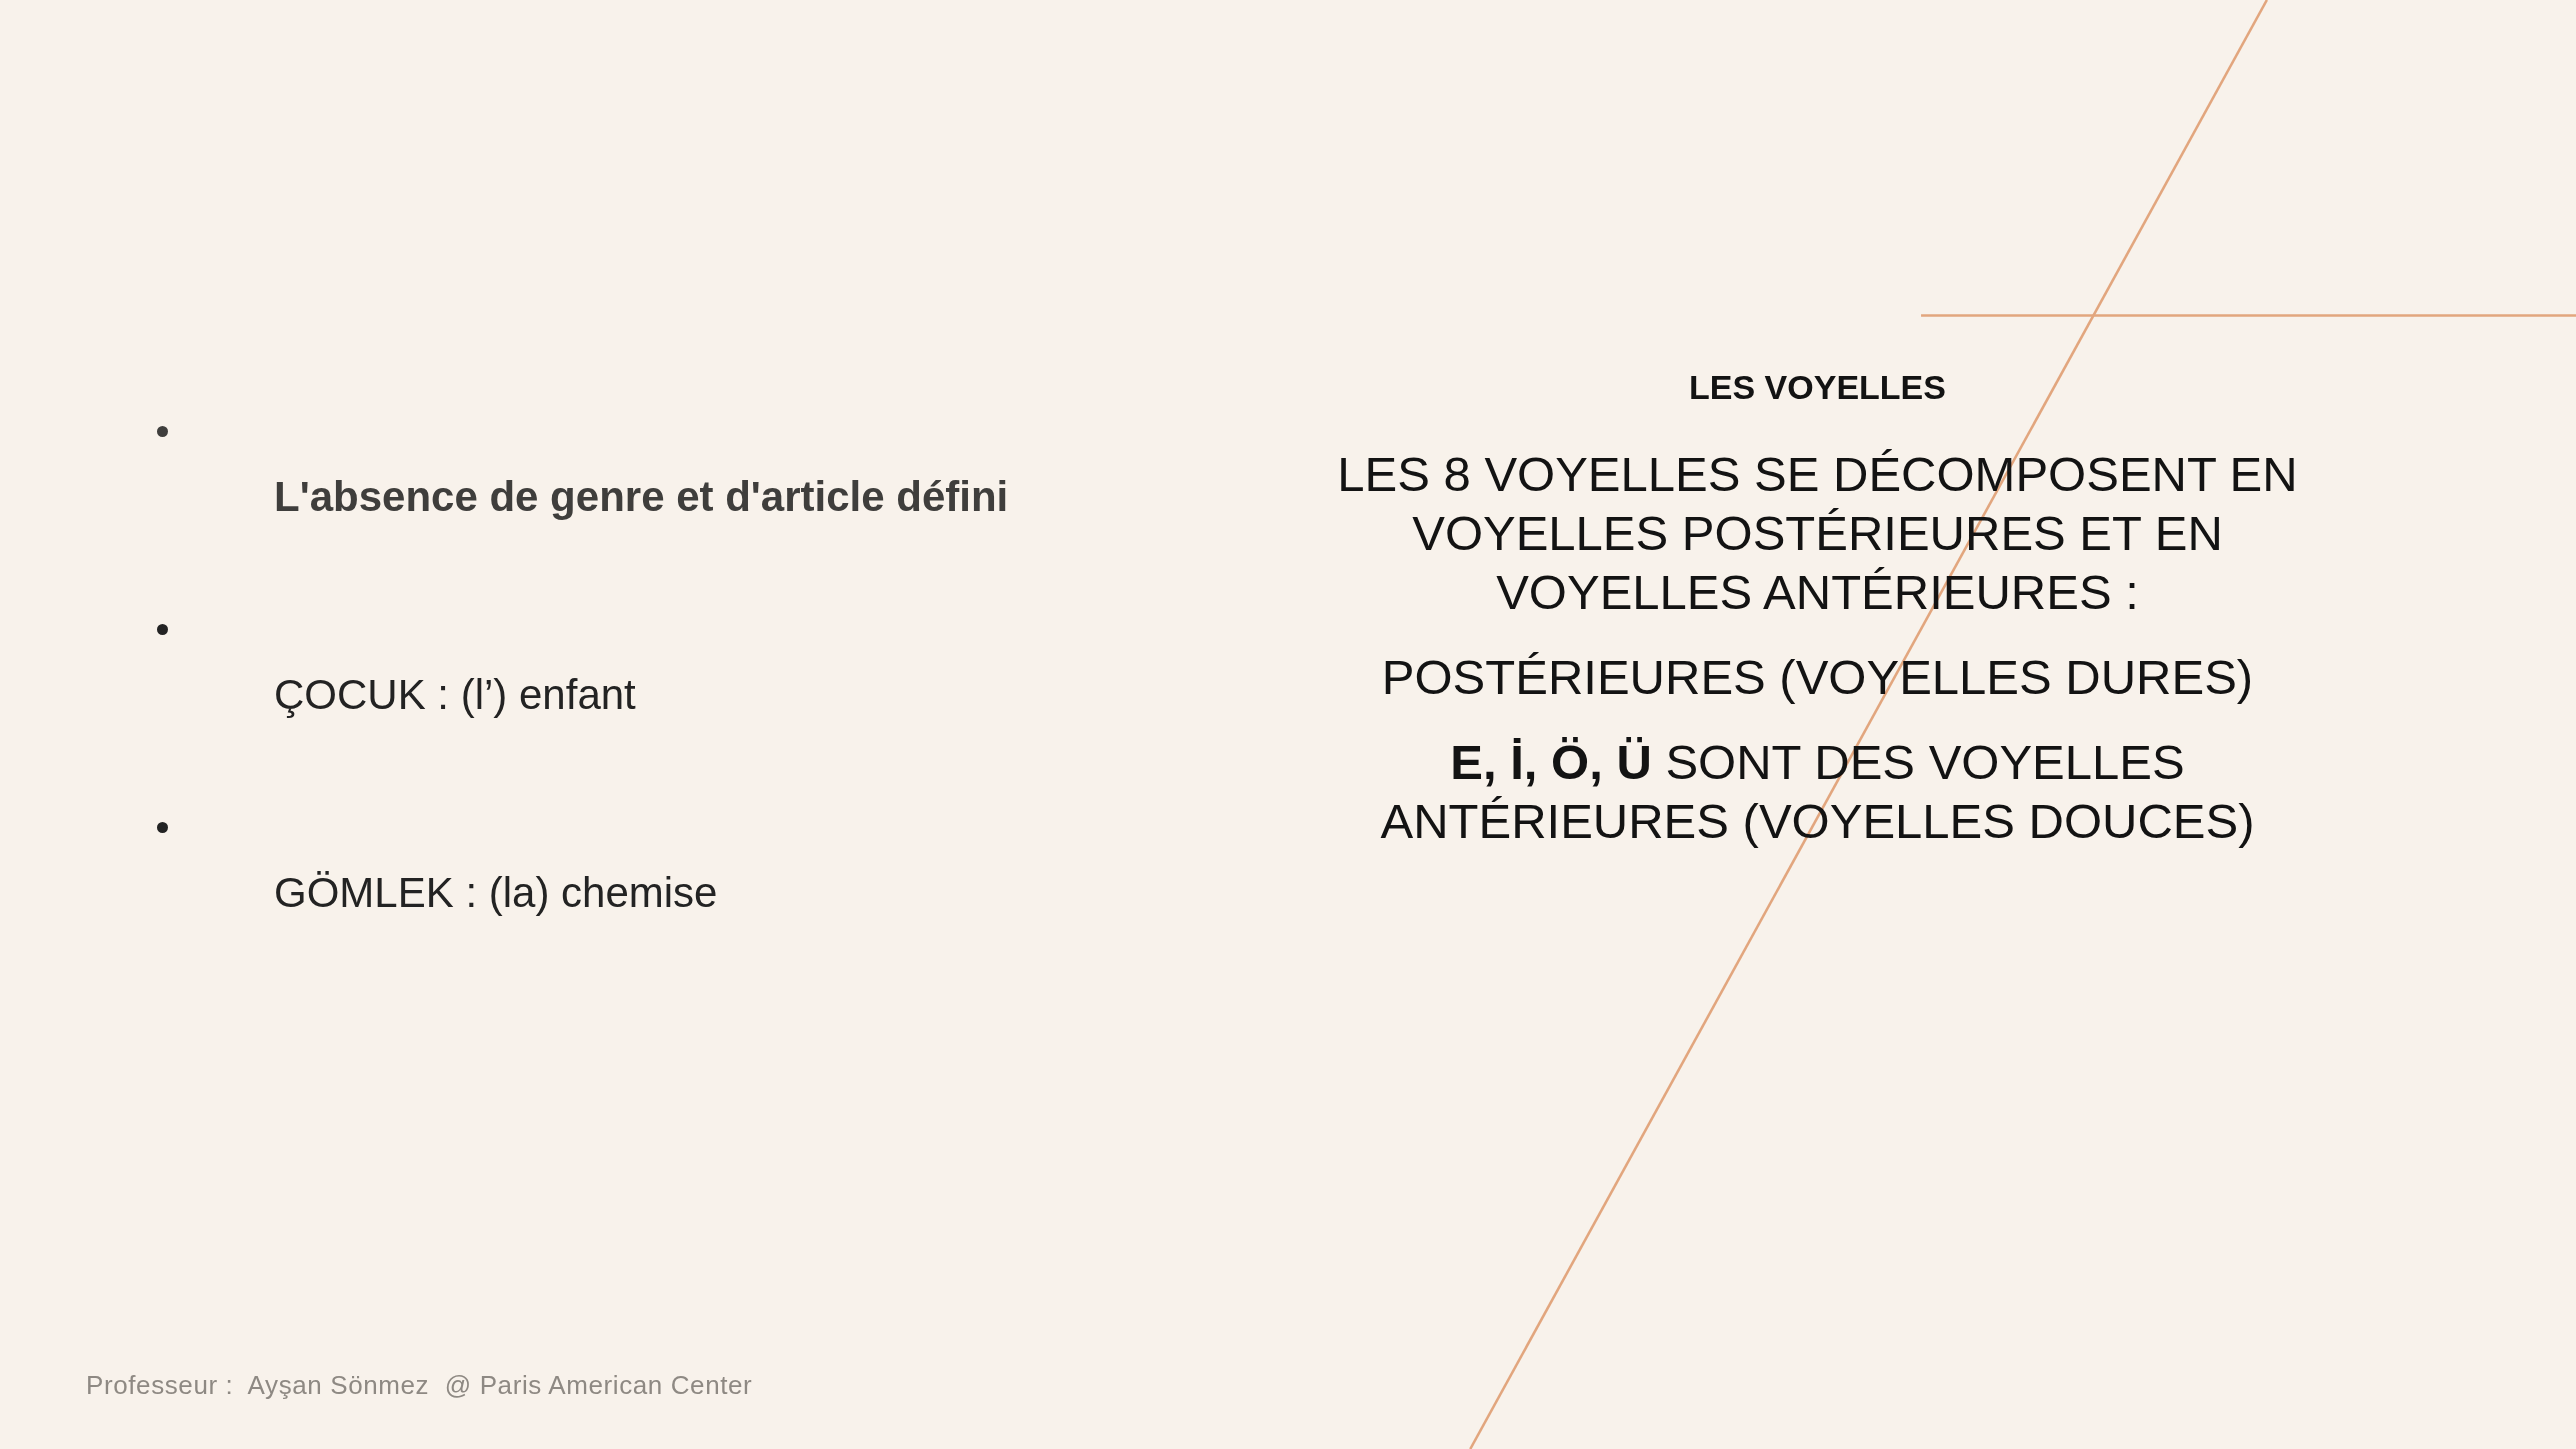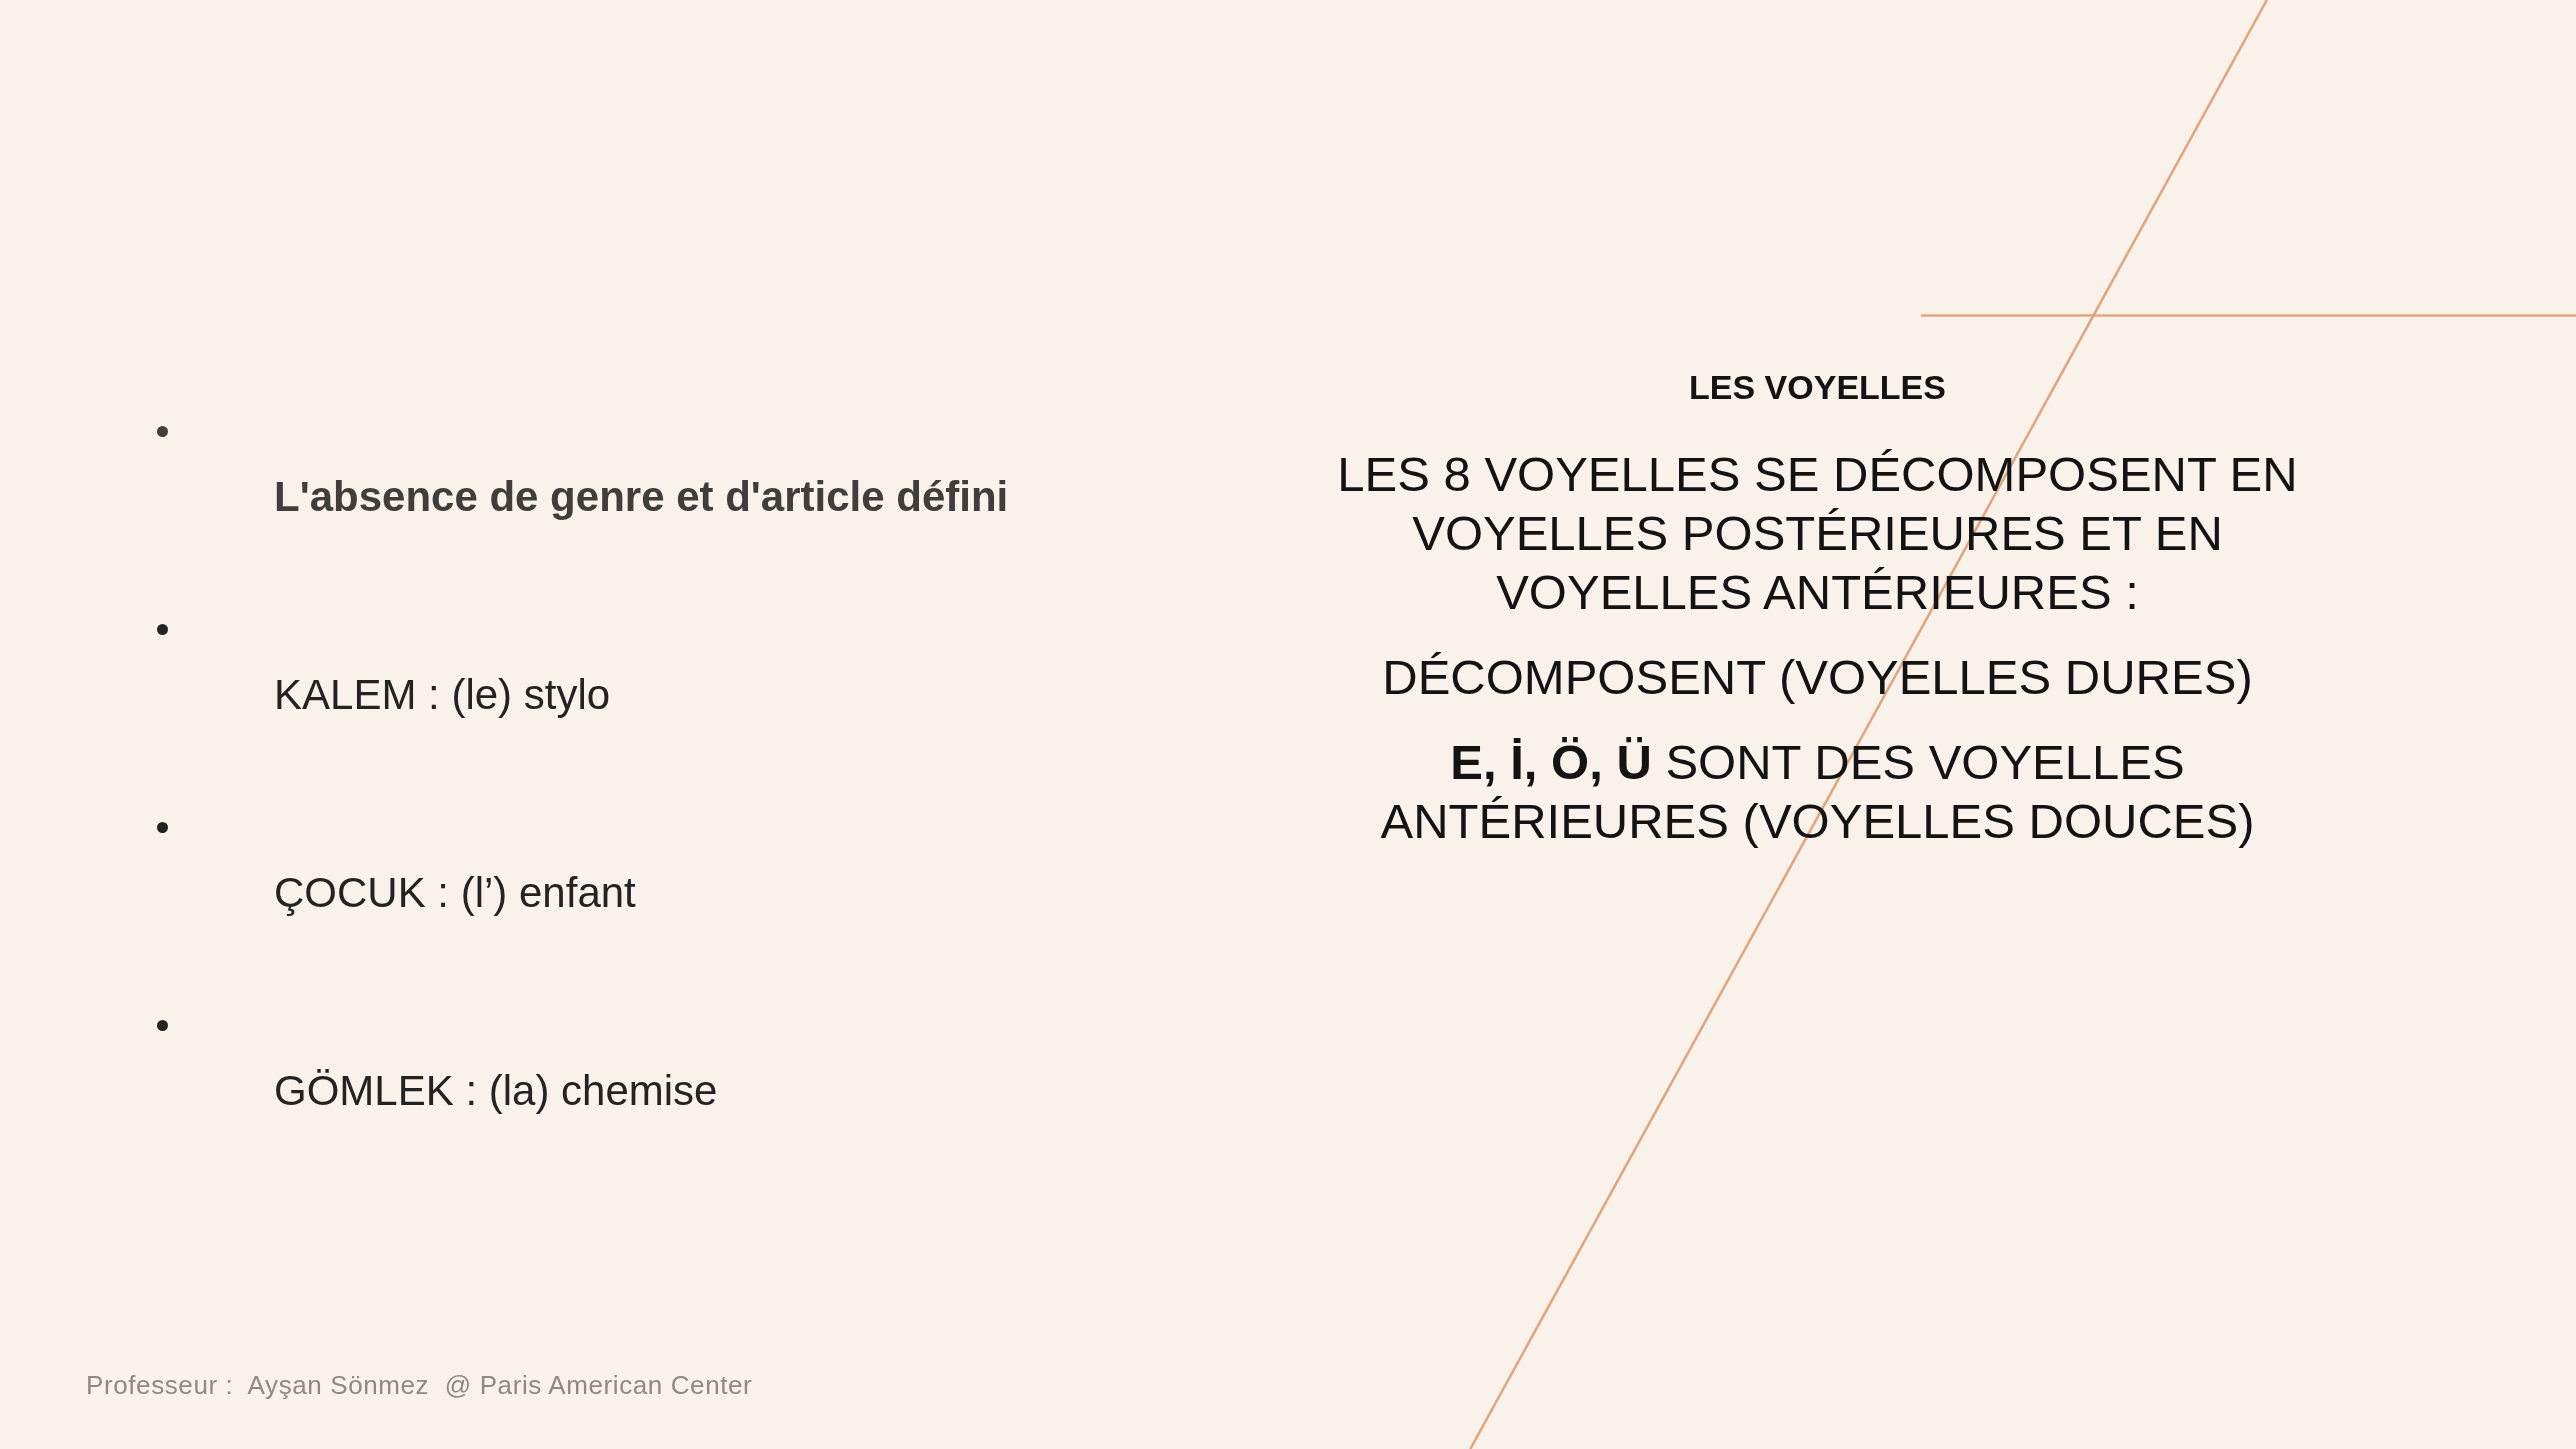--- a/index.html
+++ b/index.html
@@ -98,41 +98,38 @@
   <svg class="accent-lines" viewBox="0 0 4000 2250" xmlns="http://www.w3.org/2000/svg">
     <line x1="3520" y1="0" x2="2283" y2="2250" stroke="#e2a67e" stroke-width="4"></line>
     <line x1="2983" y1="490" x2="4000" y2="490" stroke="#e2a67e" stroke-width="4"></line>
   </svg>
 
   <ul class="bullet-list">
     <li class="emphasis">
       <span>L'absence de genre et d'article défini</span>
     </li>
     <li>
-      <span>KALEM : (le) stylo</span>
-    </li>
-    <li>
       <span>ÇOCUK : (l’) enfant</span>
     </li>
     <li>
       <span>GÖMLEK : (la) chemise</span>
     </li>
   </ul>
 
   <div class="right-col">
     <div class="right-title">LES VOYELLES</div>
 
     <div class="para">
       <div class="pline">LES 8 VOYELLES SE DÉCOMPOSENT EN</div>
       <div class="pline">VOYELLES POSTÉRIEURES ET EN</div>
       <div class="pline">VOYELLES ANTÉRIEURES :</div>
     </div>
 
     <div class="para">
-      <div class="pline">DÉCOMPOSENT (VOYELLES DURES)</div>
+      <div class="pline">POSTÉRIEURES (VOYELLES DURES)</div>
     </div>
 
     <div class="para">
       <div class="pline"><span class="lead">E, İ, Ö, Ü</span><span> SONT DES VOYELLES</span></div>
       <div class="pline">ANTÉRIEURES (VOYELLES DOUCES)</div>
     </div>
   </div>
 
   <div class="footer">Professeur :  Ayşan Sönmez  @ Paris American Center</div>
 

